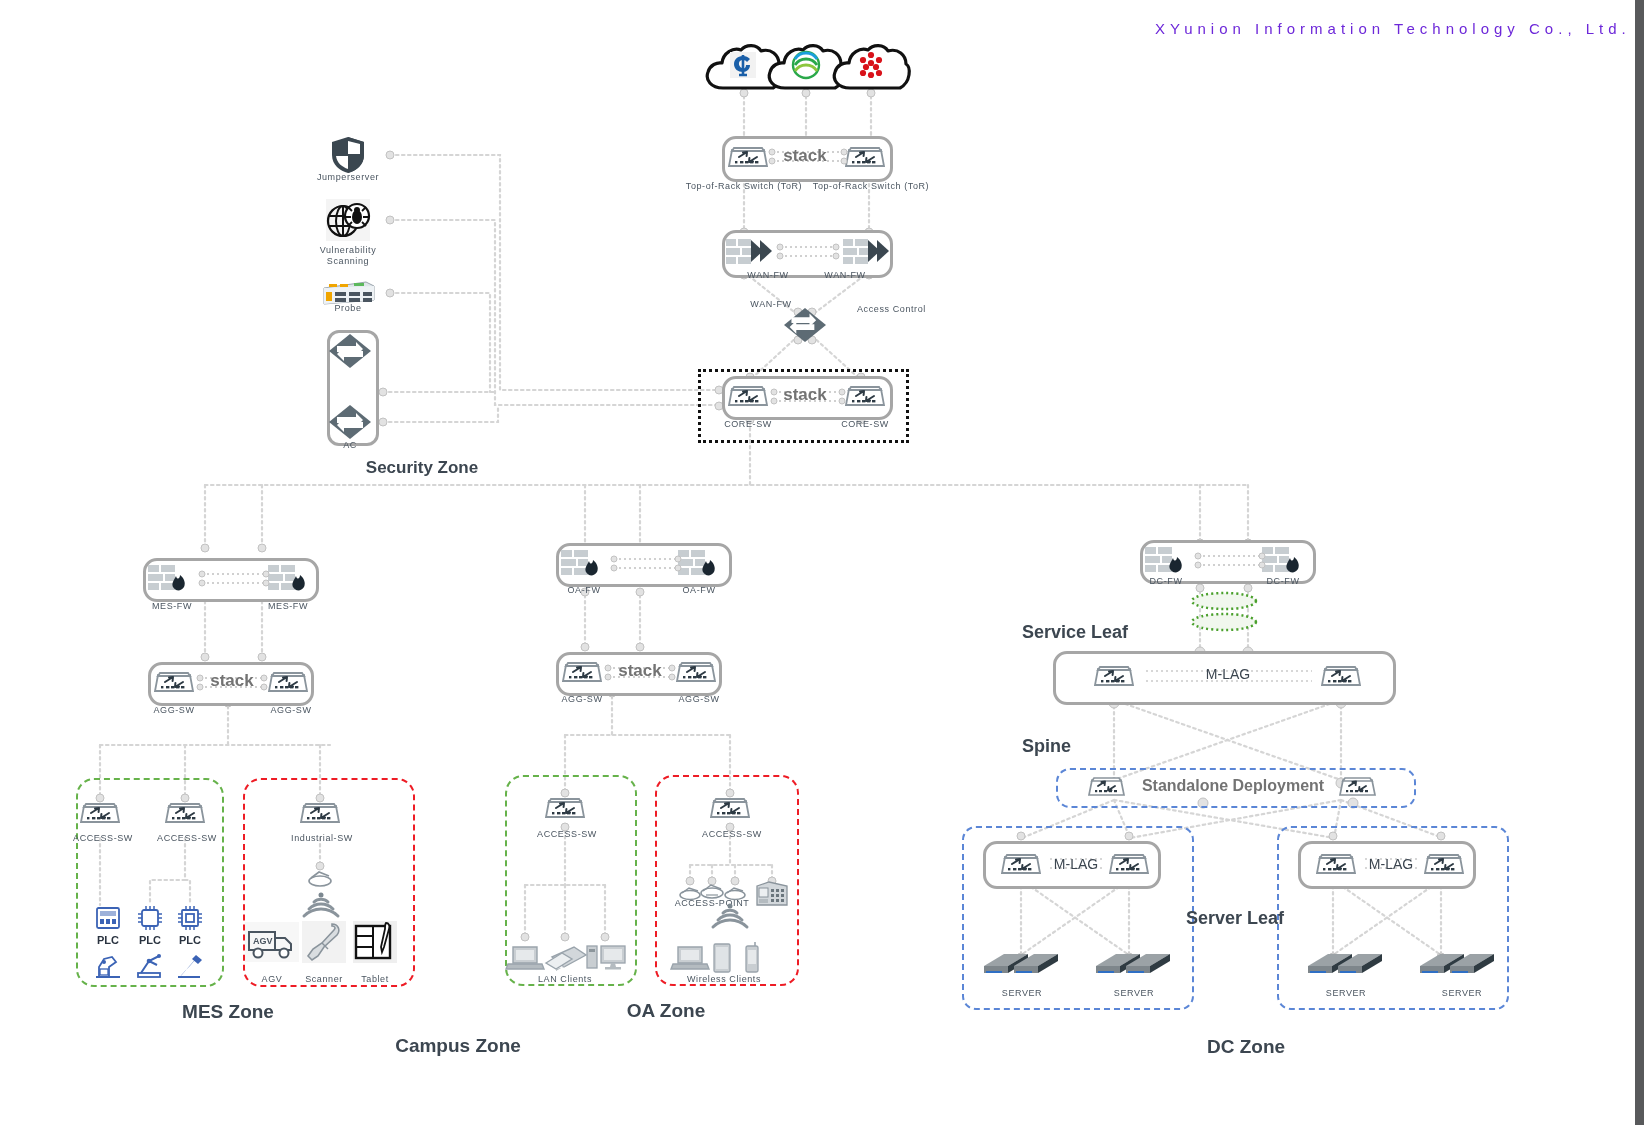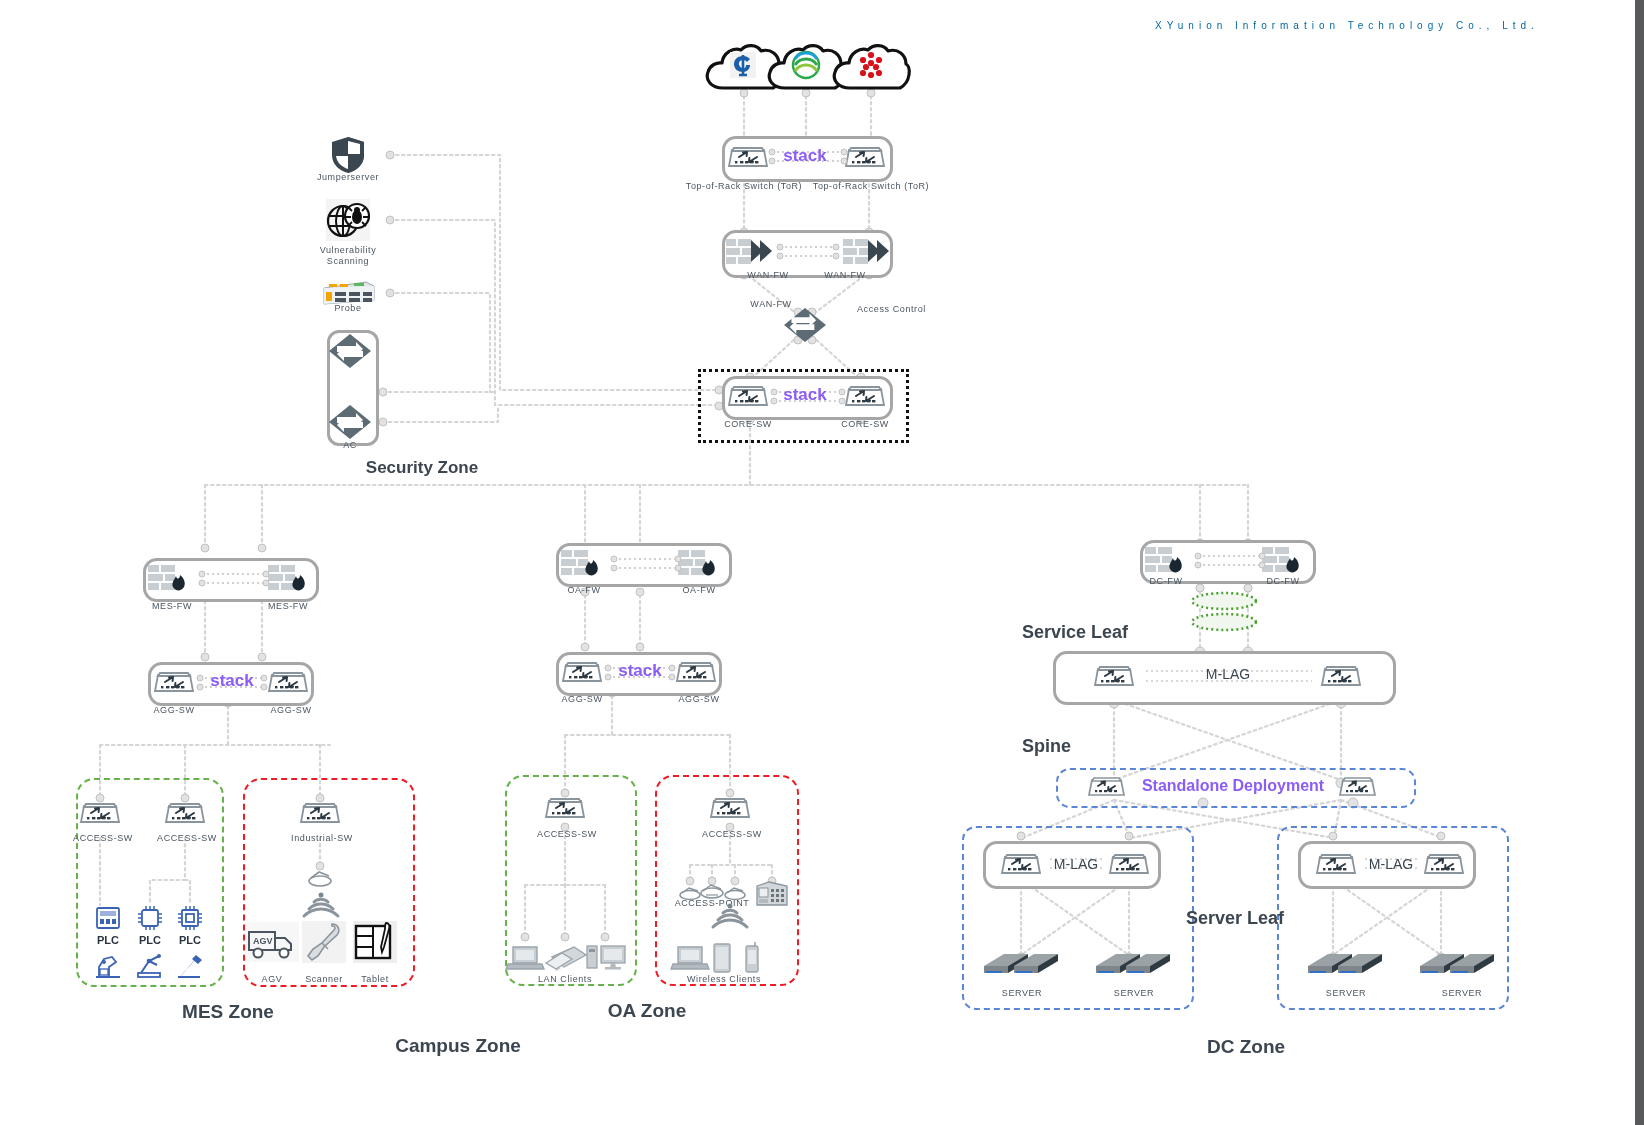--- a/index.html
+++ b/index.html
@@ -9,29 +9,29 @@
   .abs{position:absolute;}
   .lbl{position:absolute;font-size:9px;color:#4a5560;text-align:center;
        letter-spacing:.6px;white-space:nowrap;transform:translateX(-50%);}
   .lbl2{position:absolute;font-size:9px;color:#4a5560;text-align:center;
         letter-spacing:.6px;transform:translateX(-50%);line-height:11px;}
   .zlabel{position:absolute;font-weight:bold;font-size:17px;color:#3c4650;
           transform:translateX(-50%);white-space:nowrap;}
   .zlabel.big{font-size:19px;}
   .tier{position:absolute;font-weight:bold;font-size:18px;color:#3c4650;white-space:nowrap;}
   .grpbox{position:absolute;border:3px solid #a6a6a6;border-radius:14px;background:#fff;}
-  .stacktxt{position:absolute;font-weight:bold;font-size:17px;color:#8b5cf6;
+  .stacktxt{position:absolute;font-weight:bold;font-size:17px;color:#737373;
             transform:translate(-50%,-50%);white-space:nowrap;}
   .mlagtxt{position:absolute;font-size:14px;color:#3c4650;
            transform:translate(-50%,-50%);white-space:nowrap;}
   .dashbox-green{position:absolute;border:2.2px dashed #66b24a;border-radius:18px;}
   .dashbox-red{position:absolute;border:2.2px dashed #ee1c25;border-radius:18px;}
   .dashbox-blue{position:absolute;border:2px dashed #5b86d6;border-radius:14px;}
   .dotbox-black{position:absolute;border:3px dotted #111;}
-  .watermark{position:absolute;font-size:10px;color:#0369a1;letter-spacing:5px;
+  .watermark{position:absolute;font-size:15px;color:#6d28d9;letter-spacing:5px;
              white-space:nowrap;font-weight:500;}
   .edge{position:absolute;right:0;top:0;width:9px;height:1125px;background:#58595b;}
   svg{display:block;overflow:visible;}
   .node{position:absolute;transform:translate(-50%,-50%);}
   .plc-lbl{position:absolute;font-weight:bold;font-size:11px;color:#2a3340;
            transform:translateX(-50%);}
 </style>
 </head>
 <body>
 
@@ -918,21 +918,21 @@
     </svg>
   </div>
   <div class="node" style="left:752px;top:958px;">
     <svg width="18" height="32" viewBox="0 0 18 32">
       <rect x="3" y="4" width="12" height="26" rx="2" fill="#c9ced2" stroke="#9aa4ac" stroke-width="1.3"></rect>
       <rect x="5" y="8" width="8" height="14" fill="#e6e9eb"></rect>
       <path d="M12,4 L12,0" stroke="#9aa4ac" stroke-width="1.6"></path>
     </svg>
   </div>
   <div class="lbl" style="left:724px;top:974px;">Wireless Clients</div>
-  <div class="zlabel big" style="left:647px;top:1000px;">OA Zone</div>
+  <div class="zlabel big" style="left:666px;top:1000px;">OA Zone</div>
   <div class="zlabel big" style="left:458px;top:1035px;">Campus Zone</div>
 
   <div class="grpbox" style="left:1140px;top:540px;width:170px;height:38px;"></div>
   <div class="node" style="left:1167px;top:559px;">
     <svg width="48" height="30" viewBox="0 0 48 30">
       <g fill="#c7cdd1">
         <rect x="2" y="3" width="11" height="7"></rect>
           <rect x="15" y="3" width="14" height="7"></rect>
         <rect x="2" y="12" width="15" height="7"></rect>
           <rect x="19" y="12" width="10" height="7"></rect>

